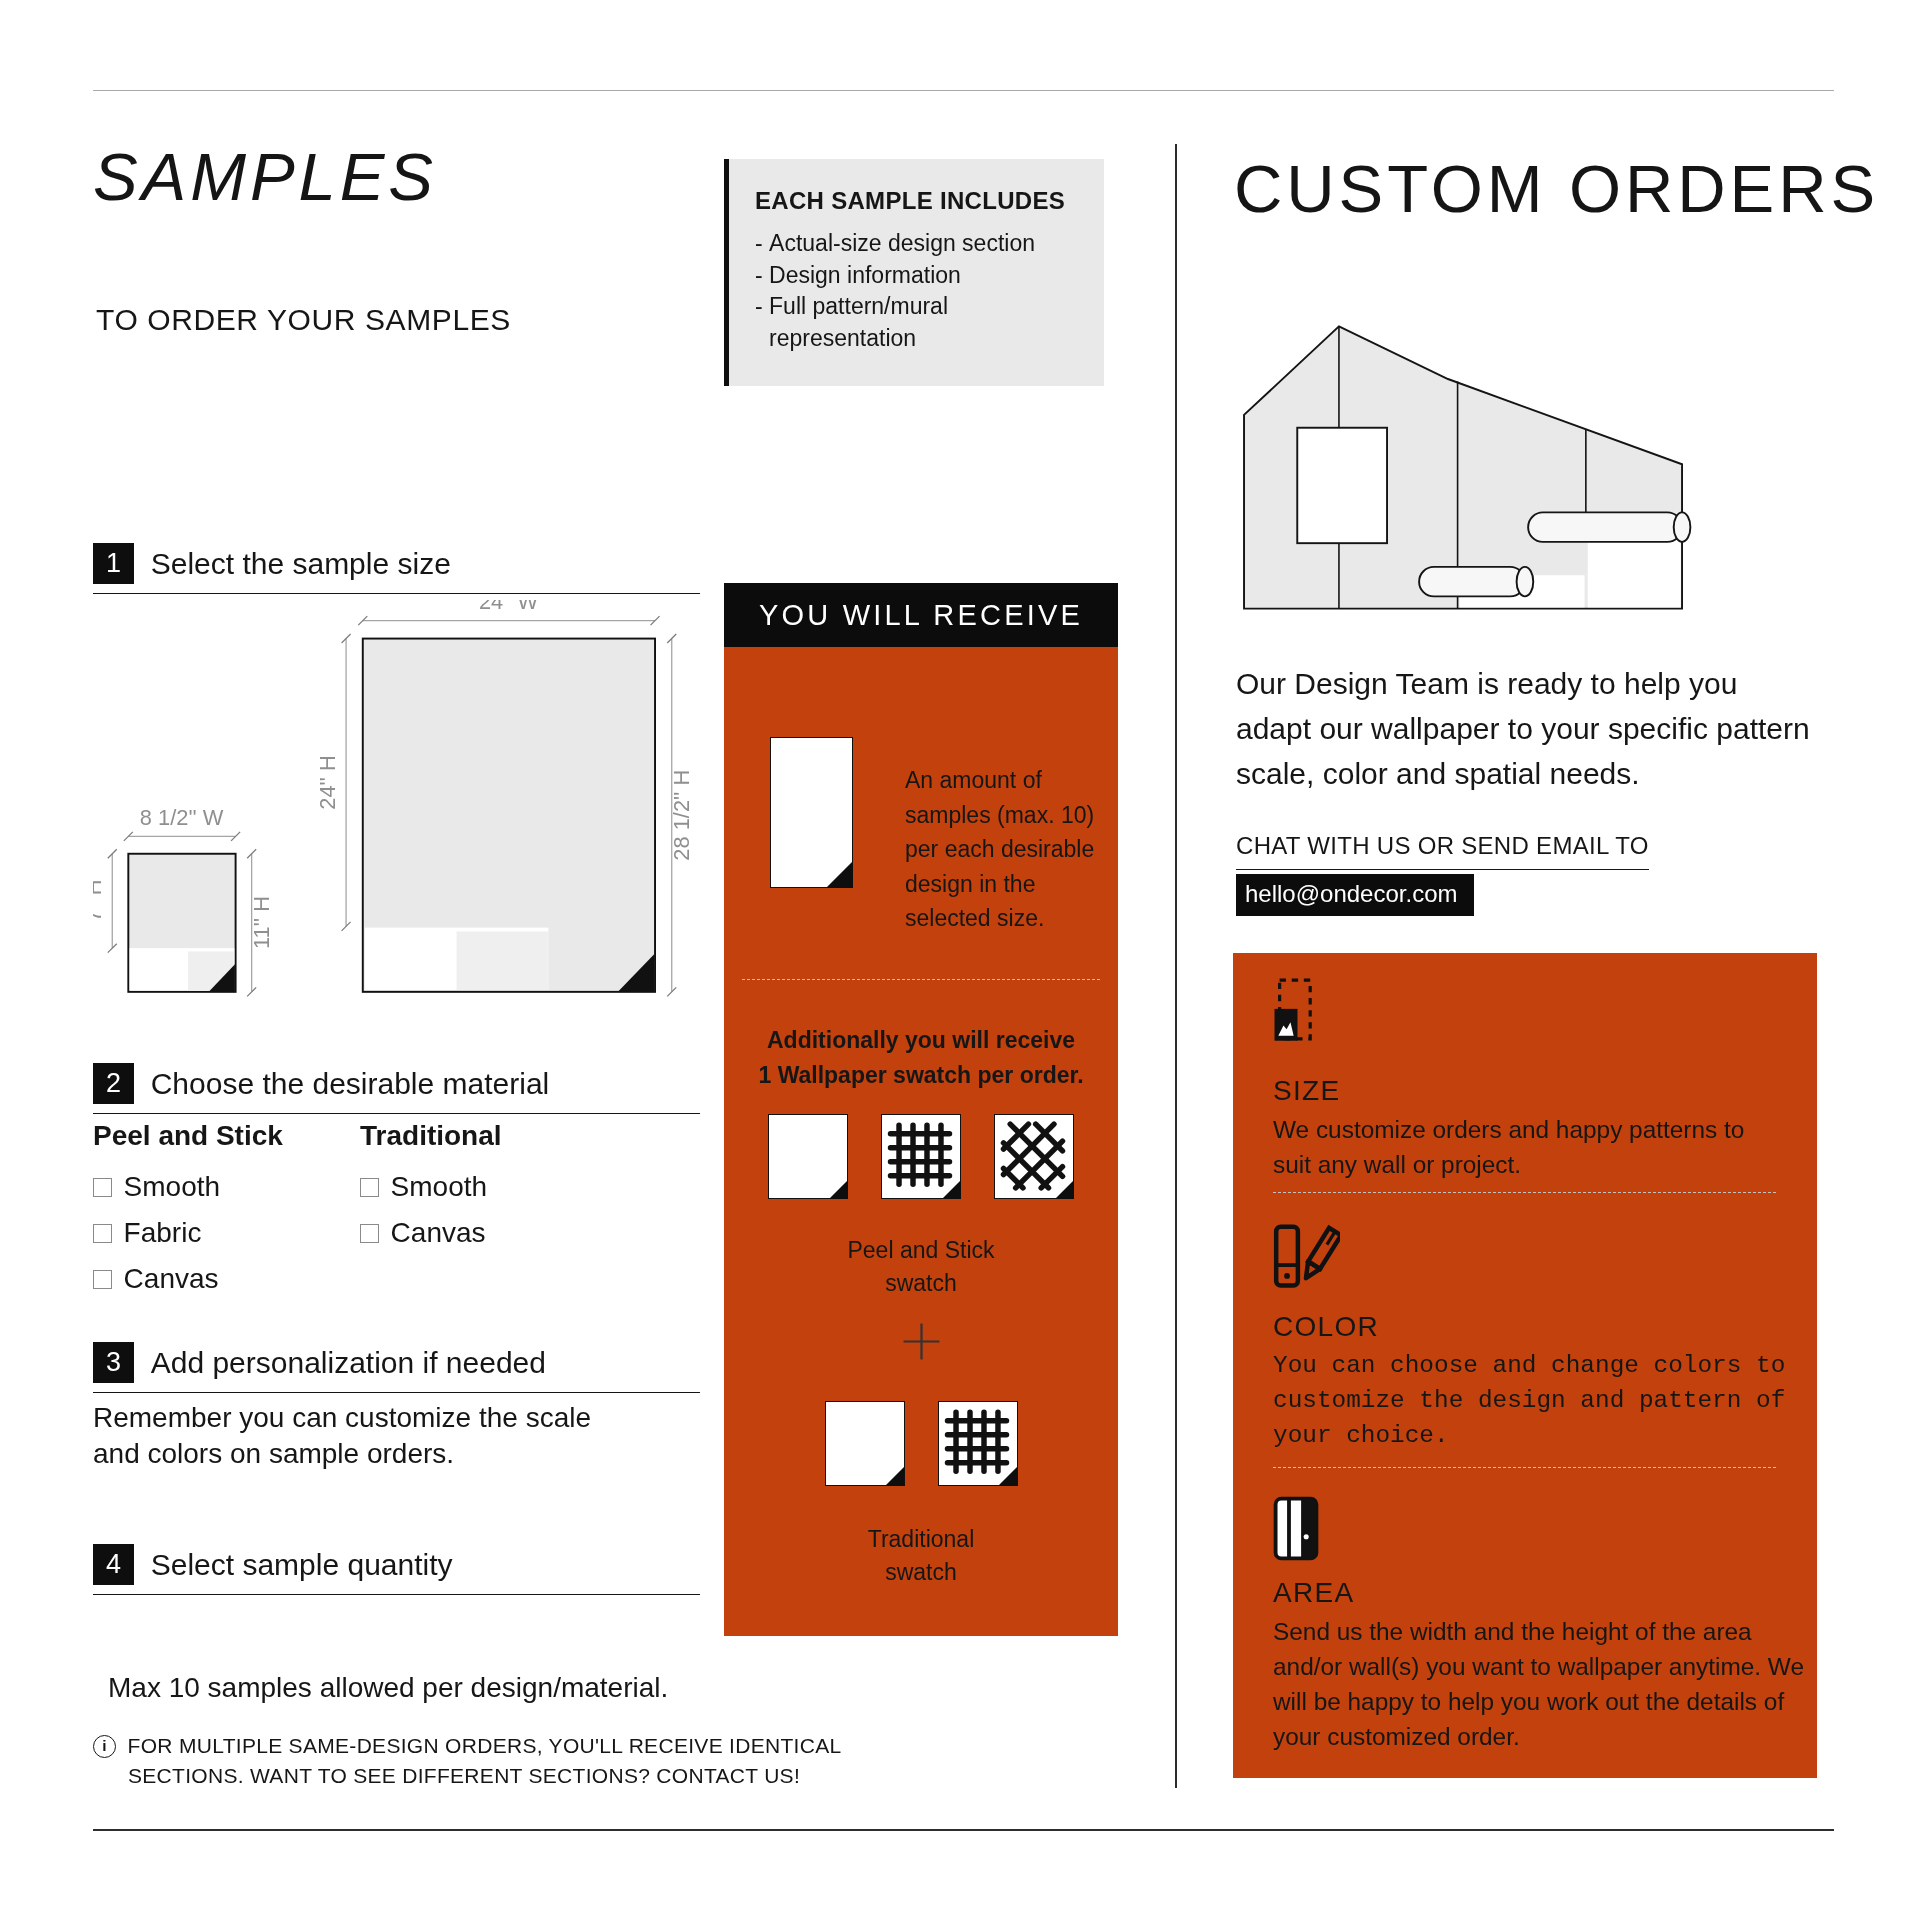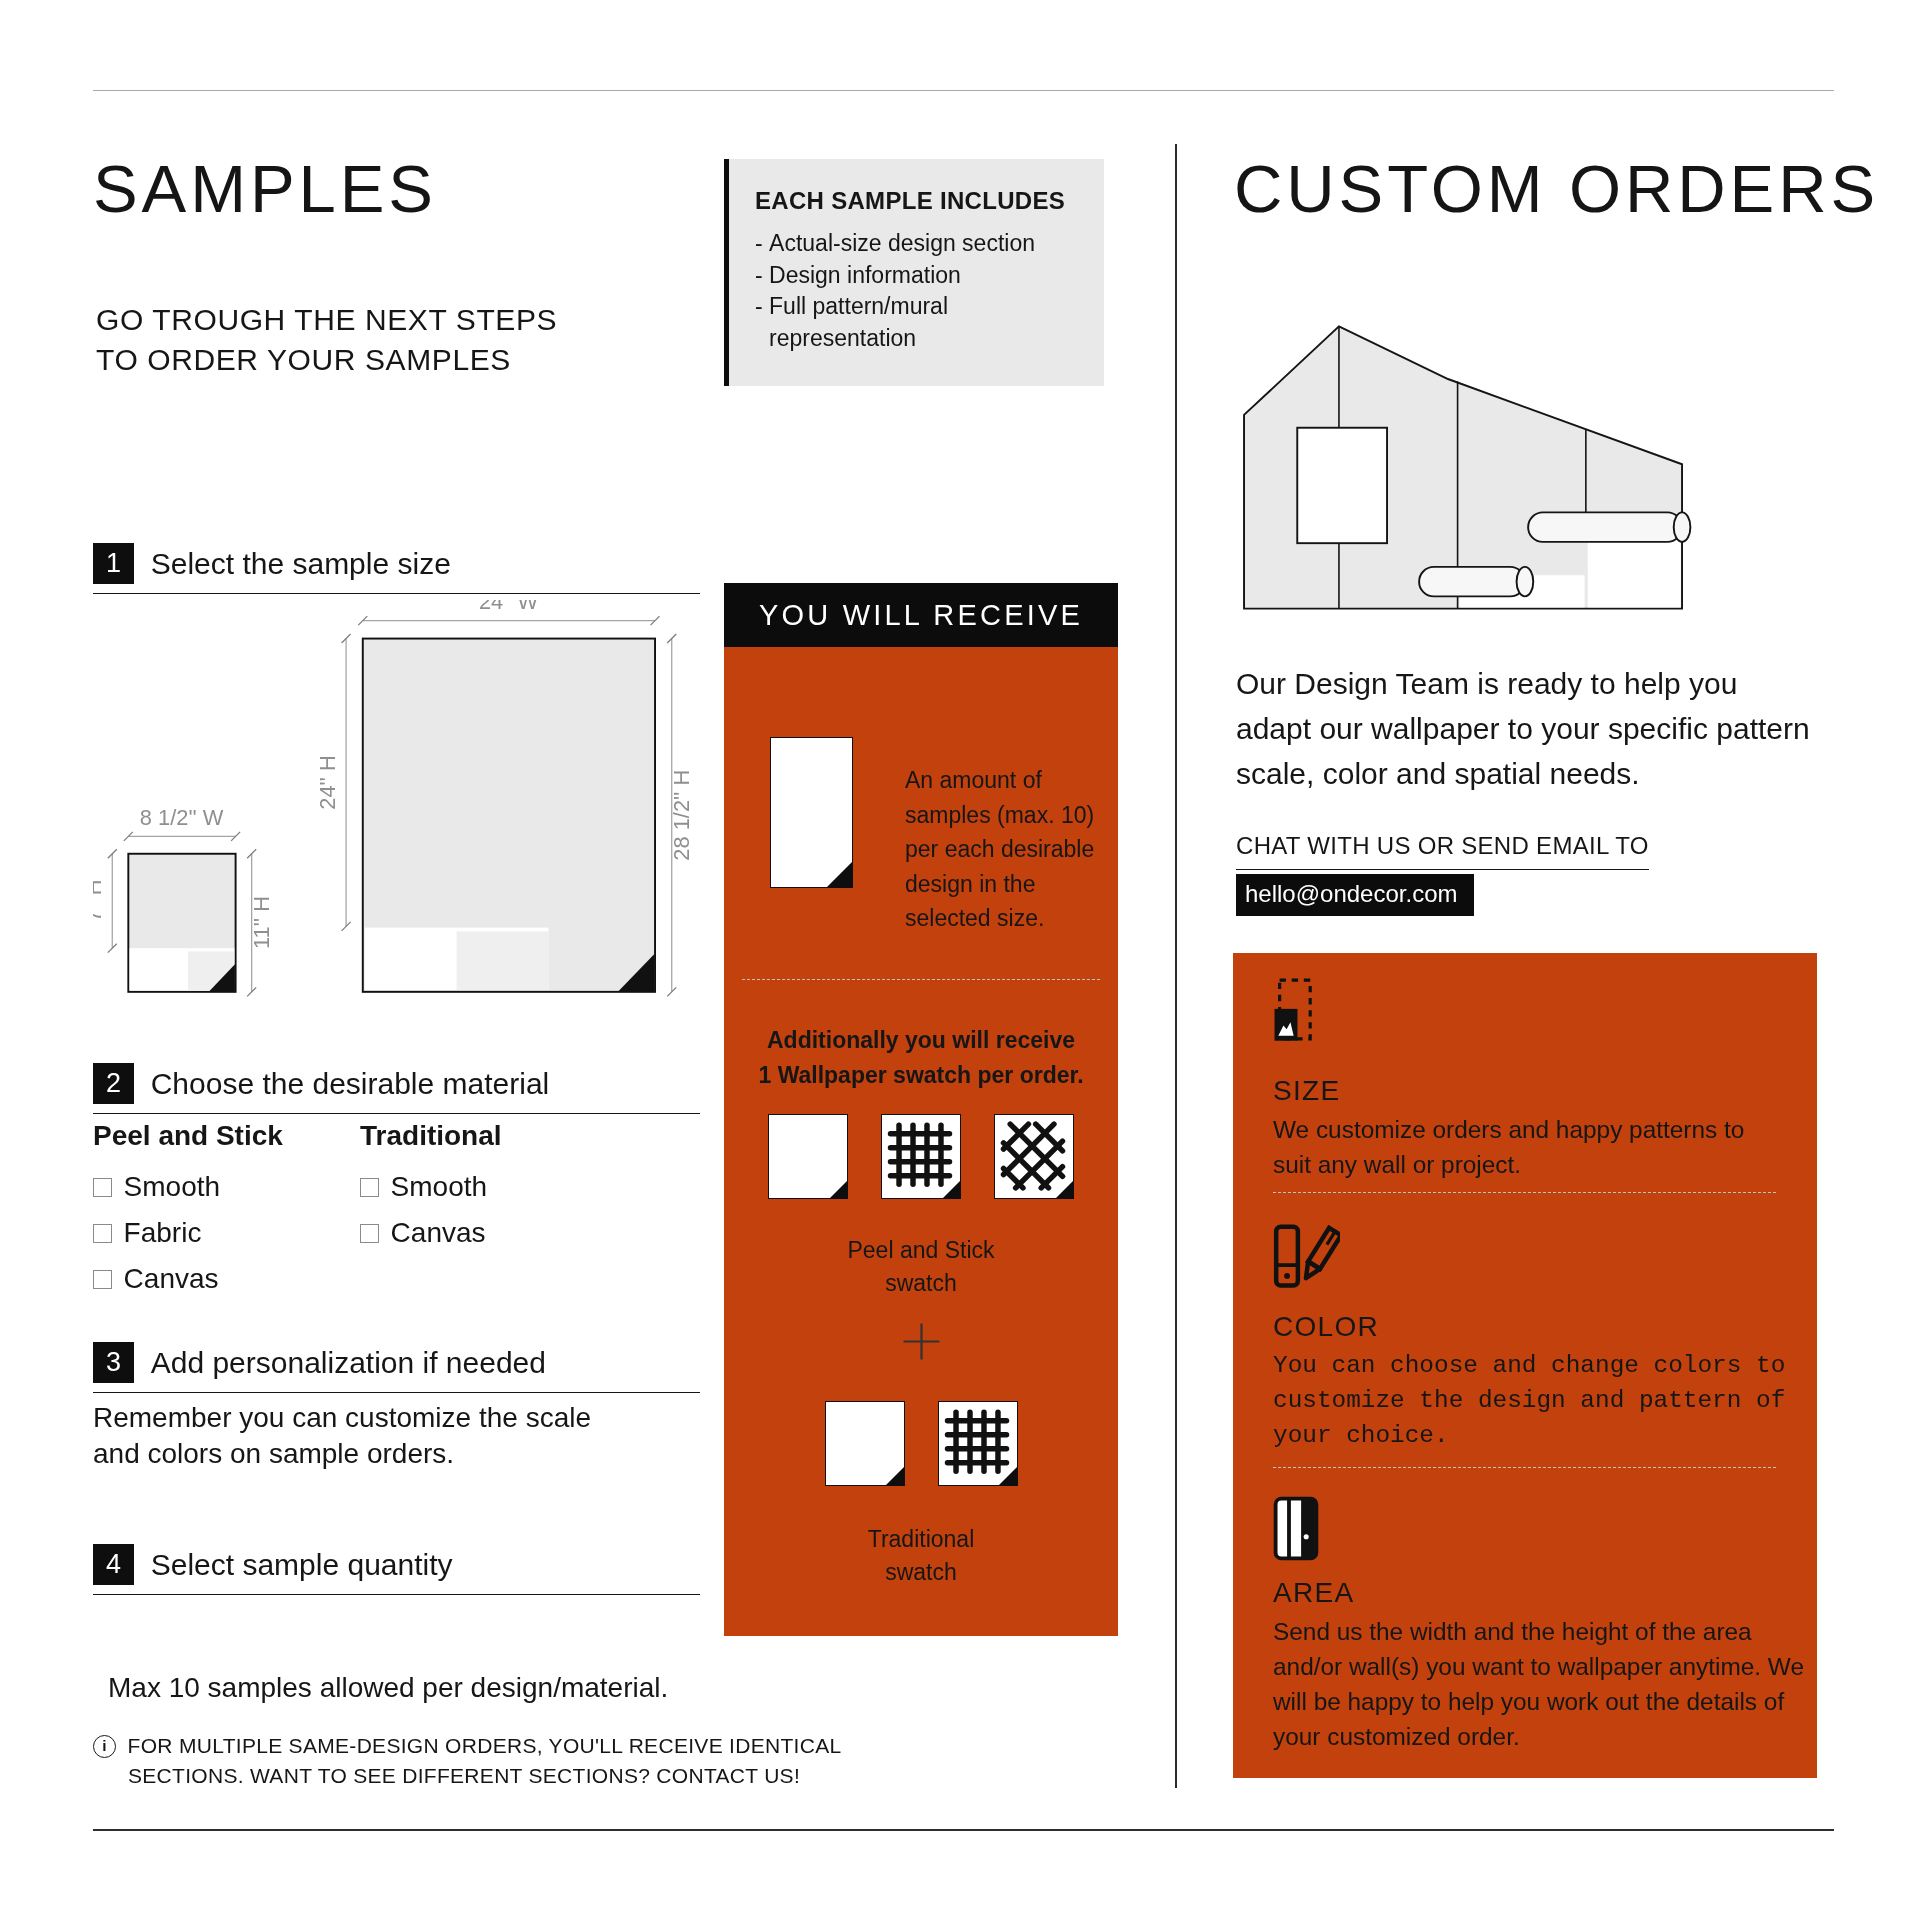--- a/index.html
+++ b/index.html
@@ -8,21 +8,21 @@
          font-family:"Liberation Sans", sans-serif; overflow:hidden; }
   .abs { position:absolute; }
 
   
   .rule-top    { left:93px; top:90px;  width:1741px; height:1.3px; background:#a9a9a9; }
   .rule-bottom { left:93px; top:1829px; width:1741px; height:1.9px; background:#2e2e2e; }
   .v-divider   { left:1175px; top:144px; width:1.9px; height:1644px; background:#2b2b2b; }
 
   
   .big-title { font-size:67px; letter-spacing:3.9px; color:#151515; white-space:nowrap; }
-  #samples-title { left:93px; top:150px; }
+  #samples-title { left:93px; top:138px;font-style:italic; }
   #custom-title  { left:1234px; top:150px; }
   #samples-subtitle { left:96px; top:300px; font-size:30px; line-height:1.32; letter-spacing:0.6px; }
 
   
   #includes-box { left:724px; top:159px; width:380px; background:#e9e9e9;
                   border-left:5.8px solid #0e0e0e; padding:28px 23px 31px 26px; }
   #includes-box .inc-title { font-size:24px; font-weight:bold; margin-bottom:13px; letter-spacing:0.3px; }
   .inc-item { display:flex; gap:6.4px; font-size:23px; line-height:1.38; }
   .inc-item .dash { flex:0 0 auto; }
 
@@ -113,21 +113,20 @@
 </head>
 <body>
 
 <div class="abs rule-top"></div>
 <div class="abs rule-bottom"></div>
 <div class="abs v-divider"></div>
 
 <div class="abs big-title" id="samples-title">SAMPLES</div>
 
 <div class="abs" id="samples-subtitle">
-  <div>GO TROUGH THE NEXT STEPS</div>
   <div>TO ORDER YOUR SAMPLES</div>
 </div>
 
 <div class="abs" id="includes-box">
   <div class="inc-title">EACH SAMPLE INCLUDES</div>
   <div class="inc-item">
     <span class="dash">-</span>
     <span>Actual-size design section</span>
   </div>
   <div class="inc-item">

